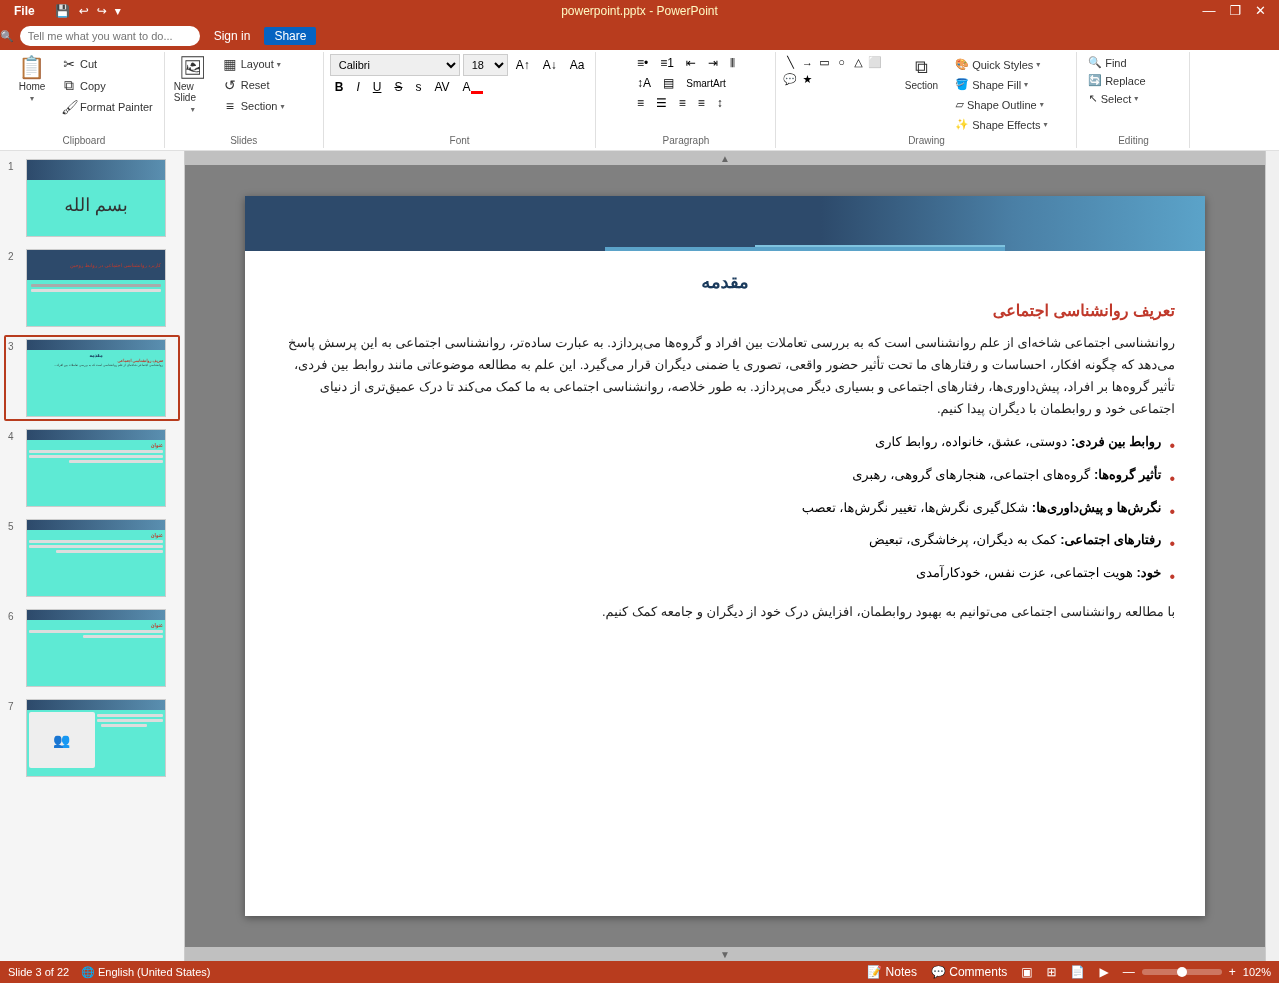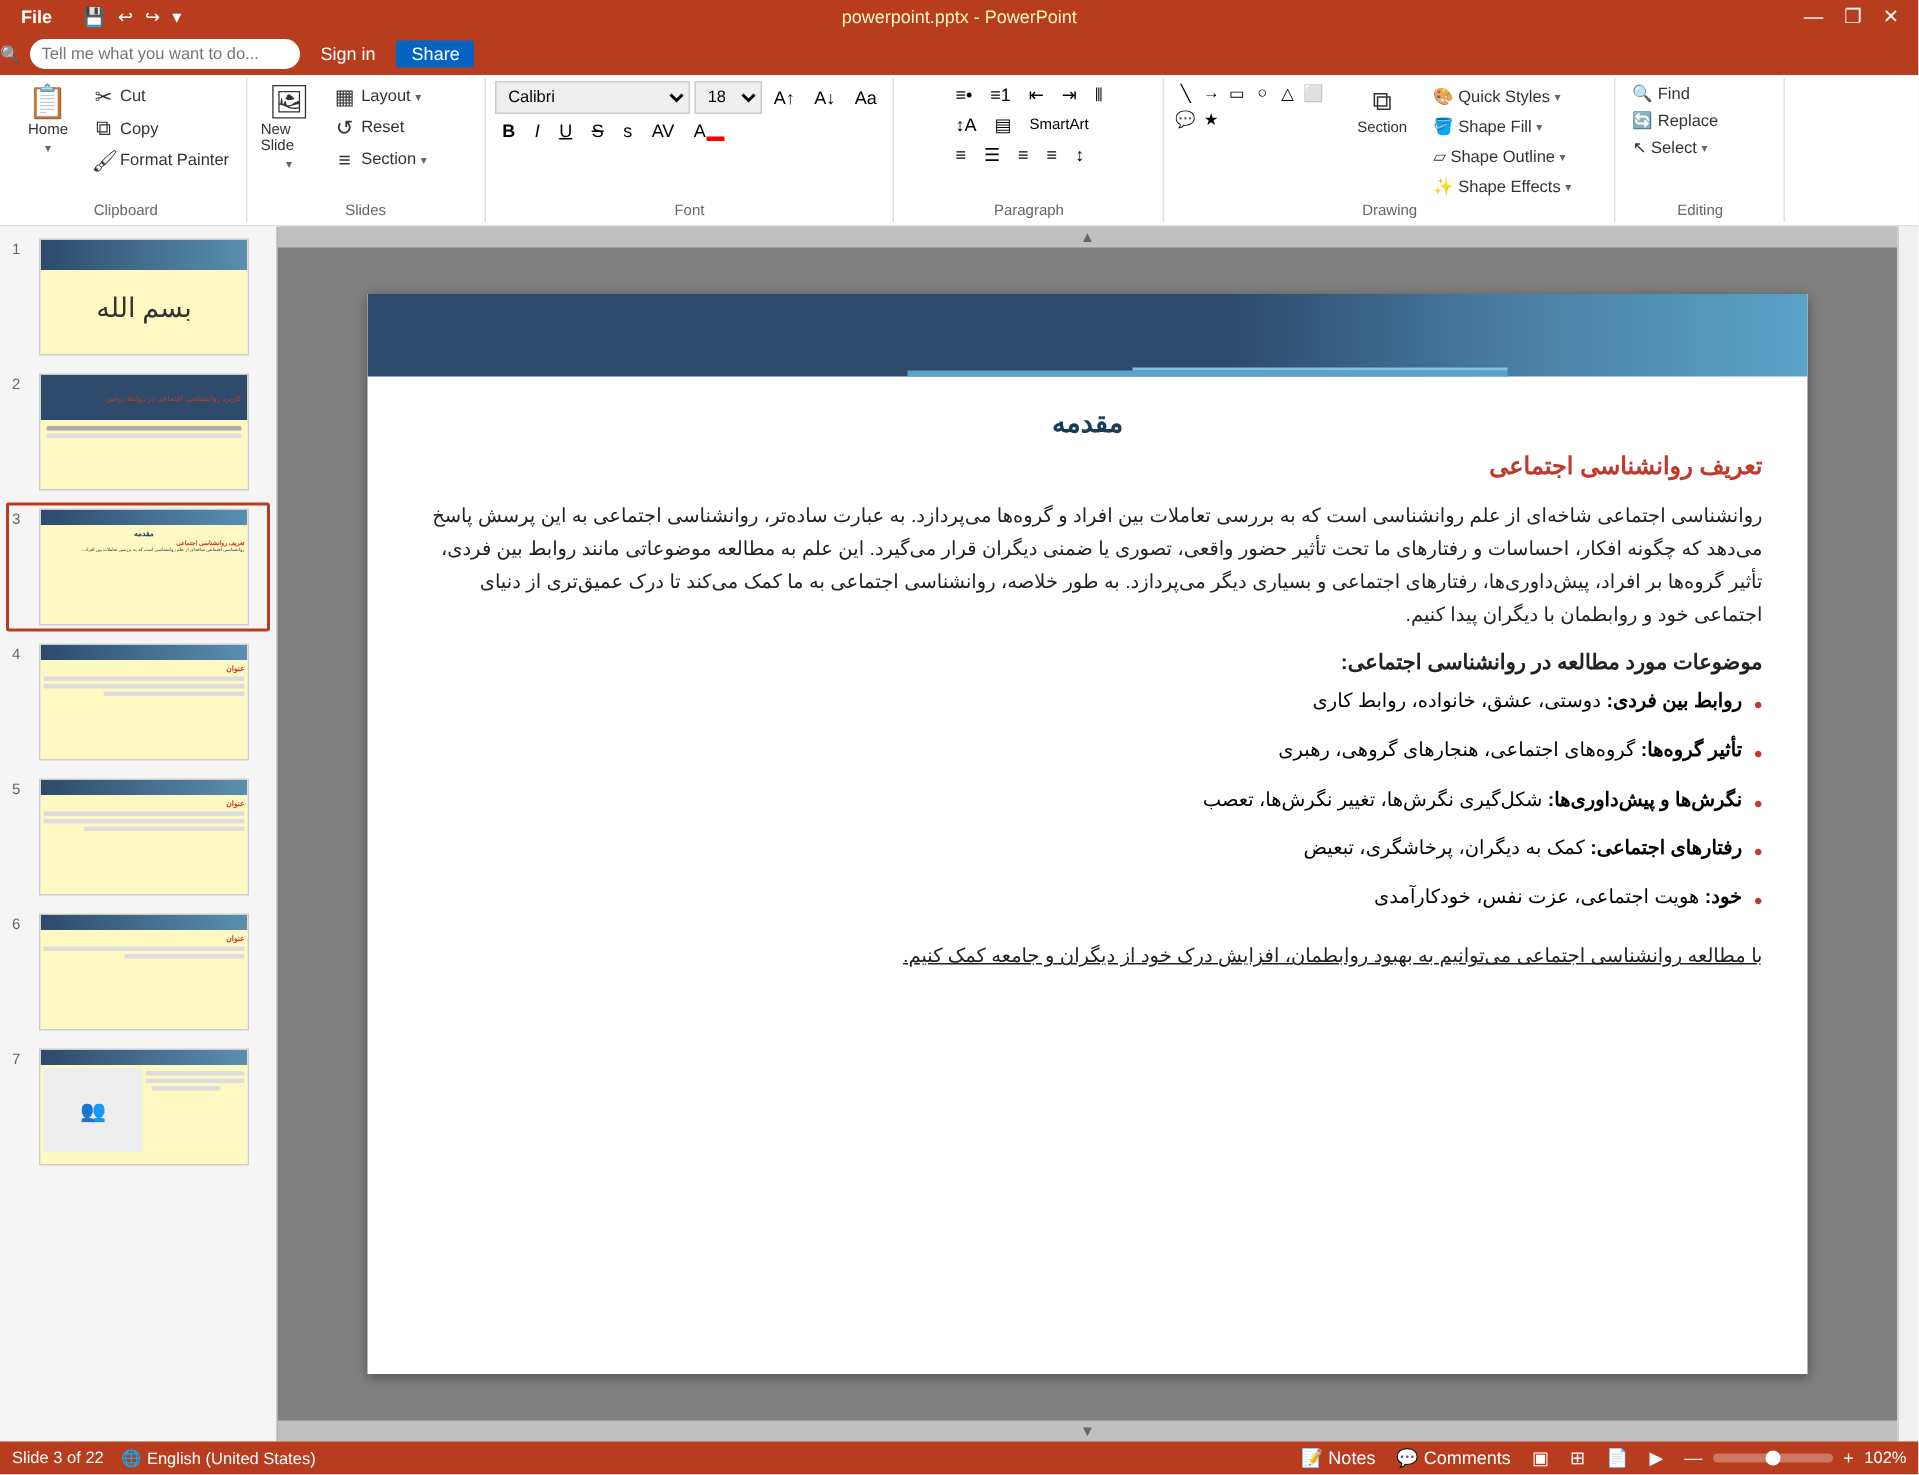--- a/index.html
+++ b/index.html
@@ -58,21 +58,21 @@
     
     .notes-bar { height: 24px; background: white; border-top: 1px solid #ccc; display: flex; align-items: center; padding: 0 12px; font-size: 12px; color: #888; cursor: pointer; flex-shrink: 0; }
 
     
     .status-bar { height: 22px; background: #b83c1e; display: flex; align-items: center; justify-content: space-between; padding: 0 8px; color: white; font-size: 11px; flex-shrink: 0; }
     .status-left { display: flex; gap: 12px; align-items: center; }
     .status-right { display: flex; gap: 8px; align-items: center; }
     .status-btn { background: none; border: none; color: white; cursor: pointer; font-size: 12px; padding: 0 3px; }
 
     
-    .mini-slide { width: 100%; height: 100%; background: #fef9c3; overflow: hidden; position: relative; }
+    .mini-slide { width: 100%; height: 100%; background: #5eead4; overflow: hidden; position: relative; }
     .mini-text-line { height: 3px; background: #ddd; margin: 2px 4px; border-radius: 1px; }
     .mini-text-line.dark { background: #aaa; }
 
     
     .qat { background: #b83c1e; height: 22px; display: flex; align-items: center; padding: 0 4px; gap: 2px; }
     .qat-btn { background: none; border: none; color: white; cursor: pointer; font-size: 12px; padding: 1px 3px; border-radius: 2px; }
 
     
     .scroll-area { width: 14px; background: #f0f0f0; border-left: 1px solid #ccc; }
 
@@ -420,21 +420,20 @@
 
         <div style="background:linear-gradient(to right, #2d4a6b 60%, #4a7fa5 80%, #5ba3c9 100%); height:55px; width:100%; position:relative;">
           <div style="position:absolute; bottom:0; right:200px; width:400px; height:4px; background:#5ba3c9;"></div>
           <div style="position:absolute; bottom:4px; right:200px; width:250px; height:2px; background:#7fc3df;"></div>
         </div>
 
         <div class="slide-body">
           <div class="slide-title-main">مقدمه</div>
           <div class="slide-subtitle">تعریف روانشناسی اجتماعی</div>
           <div class="slide-text">روانشناسی اجتماعی شاخه‌ای از علم روانشناسی است که به بررسی تعاملات بین افراد و گروه‌ها می‌پردازد. به عبارت ساده‌تر، روانشناسی اجتماعی به این پرسش پاسخ می‌دهد که چگونه افکار، احساسات و رفتارهای ما تحت تأثیر حضور واقعی، تصوری یا ضمنی دیگران قرار می‌گیرد. این علم به مطالعه موضوعاتی مانند روابط بین فردی، تأثیر گروه‌ها بر افراد، پیش‌داوری‌ها، رفتارهای اجتماعی و بسیاری دیگر می‌پردازد. به طور خلاصه، روانشناسی اجتماعی به ما کمک می‌کند تا درک عمیق‌تری از دنیای اجتماعی خود و روابطمان با دیگران پیدا کنیم.</div>
-          <div class="slide-section-title">موضوعات مورد مطالعه در روانشناسی اجتماعی:</div>
 
           <div class="slide-bullet">
             <span class="bullet-dot">•</span>
             <span><span class="bullet-label">روابط بین فردی:</span> <span>دوستی، عشق، خانواده، روابط کاری</span></span>
           </div>
 
           <div class="slide-bullet">
             <span class="bullet-dot">•</span>
             <span><span class="bullet-label">تأثیر گروه‌ها:</span> <span>گروه‌های اجتماعی، هنجارهای گروهی، رهبری</span></span>
           </div>
@@ -447,21 +446,21 @@
           <div class="slide-bullet">
             <span class="bullet-dot">•</span>
             <span><span class="bullet-label">رفتارهای اجتماعی:</span> <span>کمک به دیگران، پرخاشگری، تبعیض</span></span>
           </div>
 
           <div class="slide-bullet">
             <span class="bullet-dot">•</span>
             <span><span class="bullet-label">خود:</span> <span>هویت اجتماعی، عزت نفس، خودکارآمدی</span></span>
           </div>
 
-          <div class="slide-text" style="margin-top:12px; font-size:13px;text-decoration:underline;">با مطالعه روانشناسی اجتماعی می‌توانیم به بهبود روابطمان، افزایش درک خود از دیگران و جامعه کمک کنیم.</div>
+          <div class="slide-text" style="margin-top:12px; font-size:13px;">با مطالعه روانشناسی اجتماعی می‌توانیم به بهبود روابطمان، افزایش درک خود از دیگران و جامعه کمک کنیم.</div>
         </div>
       </div>
     </div>
 
     <div style="background:#c0c0c0; height:14px; display:flex; align-items:center; justify-content:center; font-size:10px; color:#666; flex-shrink:0;">▼</div>
 
   </div>
 
   <div class="scroll-area"></div>
 </div>

